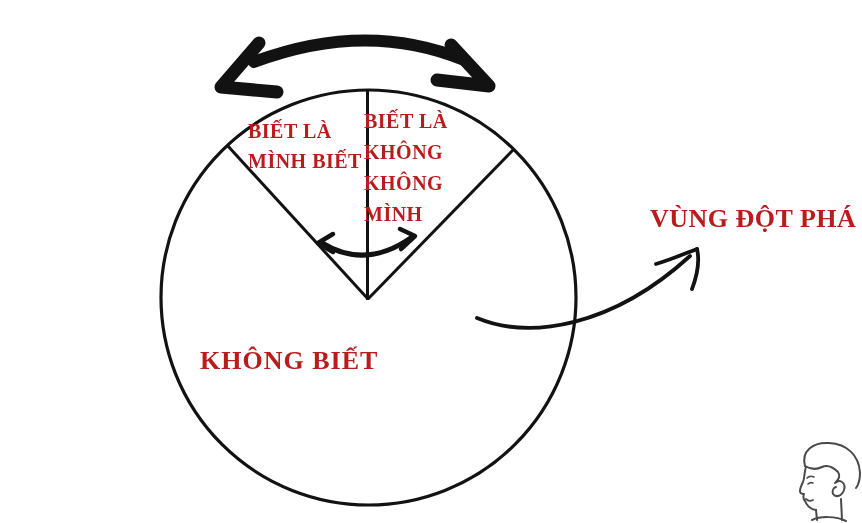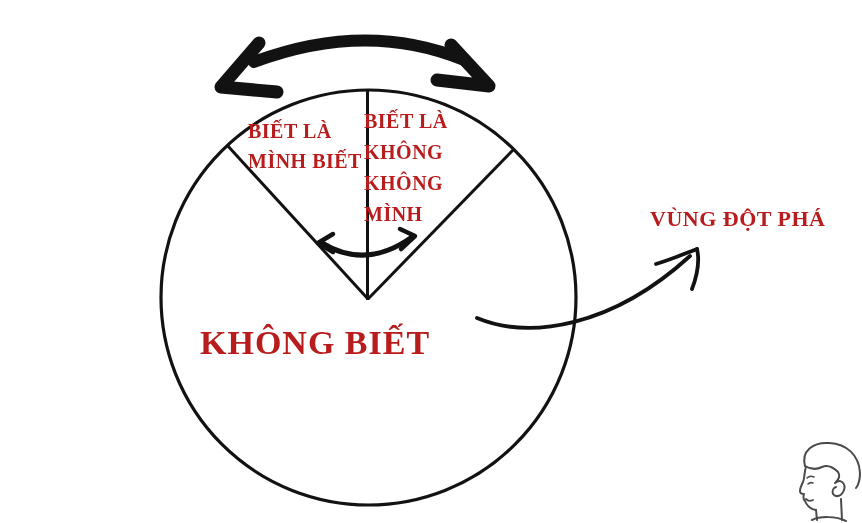--- a/index.html
+++ b/index.html
@@ -7,22 +7,22 @@
     position:relative;width:862px;height:523px;background:#ffffff;
     overflow:hidden;font-family:"Liberation Serif","DejaVu Serif",serif;
   }
   #diagram-svg{position:absolute;left:0;top:0;}
   .label{
     position:absolute;text-align:left;color:#b91c1c;font-weight:bold;
     white-space:nowrap;
   }
   #label-known-knowns{left:248px;top:116px;width:126px;font-size:20px;line-height:30px;letter-spacing:0.5px;}
   #label-known-unknowns{left:364px;top:106px;width:104px;font-size:20px;line-height:31px;letter-spacing:0.5px;}
-  #label-unknown-unknowns{left:200px;top:321px;width:348px;font-size:34px;line-height:43px;letter-spacing:1px;}
-  #label-breakthrough{left:650px;top:204px;width:212px;font-size:22px;line-height:30px;letter-spacing:0.5px;}
+  #label-unknown-unknowns{left:200px;top:339px;width:348px;font-size:26px;line-height:43px;letter-spacing:1px;}
+  #label-breakthrough{left:650px;top:204px;width:212px;font-size:26px;line-height:30px;letter-spacing:0.5px;}
 </style>
 </head>
 <body>
 
 <div id="stage">
 
   <svg id="diagram-svg" width="862" height="523" viewBox="0 0 862 523">
 
     <circle cx="368.5" cy="297.5" r="207.5" fill="none" stroke="#121212" stroke-width="3.2"></circle>
 

